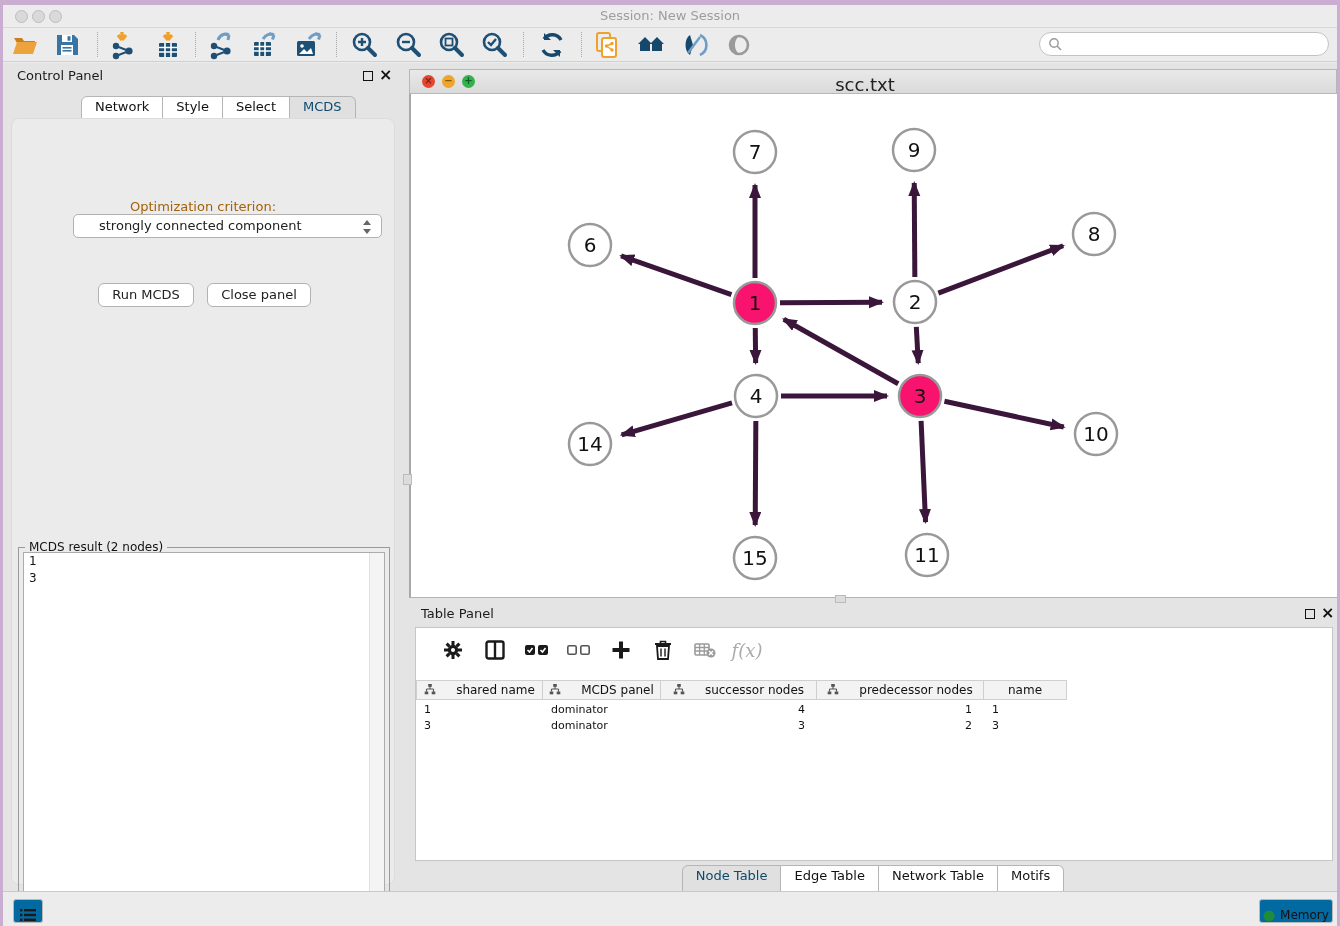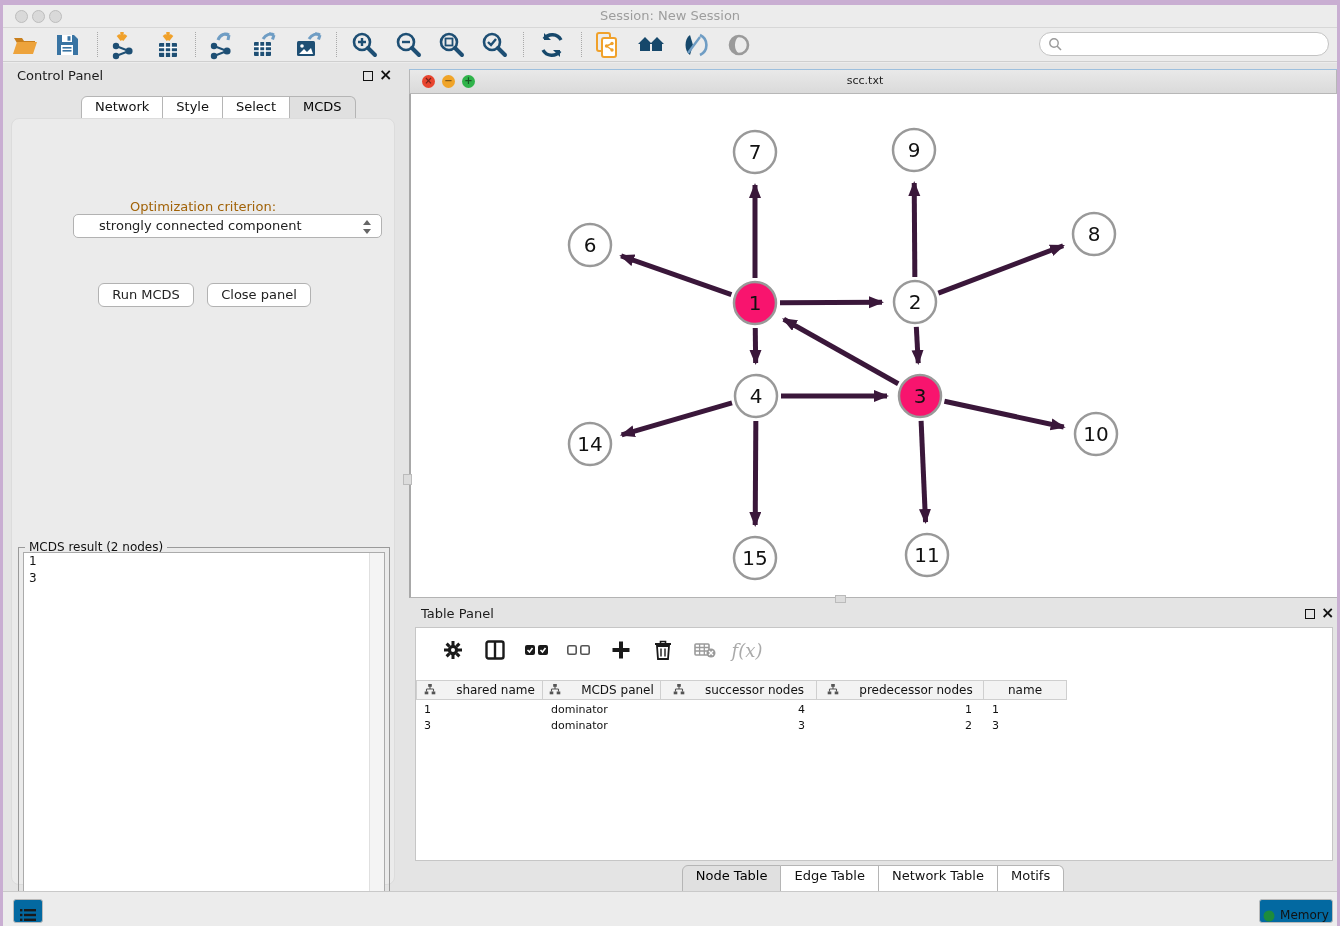--- a/index.html
+++ b/index.html
@@ -25,38 +25,38 @@
   
   .cp { position:absolute; left:0; top:0; width:402px; height:828px; }
   .panel-head { position:absolute; left:0; top:0; width:100%; height:26px; }
   .panel-head .ttl { position:absolute; left:14px; top:5px; font-size:13px; color:#1c1c1c; }
   .icon-float { position:absolute; top:8px; width:10px; height:10px; border:1.6px solid #111; }
   .icon-close { position:absolute; top:2px; font-size:16px; font-weight:700; color:#111; line-height:20px; }
   .seg-tabs { position:absolute; display:flex; height:33px; }
   .seg { border:1px solid #b5b5b5; border-left:none; background:#fff; padding:0 13px; font-size:13px; line-height:20px; color:#111; white-space:nowrap; }
   .seg:first-child { border-left:1px solid #b5b5b5; border-radius:6px 0 0 6px; }
   .seg:last-child { border-radius:0 6px 6px 0; }
-  .seg.sel { background:#e0e0e0; color:#000000; }
+  .seg.sel { background:#e0e0e0; color:#0c4a6e; }
   .cp-body { position:absolute; left:8px; top:55px; width:384px; height:767px; background:#ebebeb; border:1px solid #dcdcdc; border-radius:8px; }
   .opt-label { position:absolute; left:0; width:100%; top:80px; text-align:center; font-size:13px; color:#a16207; }
   .cp-select { position:absolute; left:37px; top:95px; width:309px; height:24px; background:#fff; border:1px solid #b2b2b2; border-radius:5px; line-height:22px; padding-left:25px; font-size:13px;margin-left:24px; }
   .chevrons { position:absolute; right:9px; top:4px; width:10px; height:16px; }
   .chevrons:before, .chevrons:after { content:""; position:absolute; left:1px; border-left:4px solid transparent; border-right:4px solid transparent; }
   .chevrons:before { top:1px; border-bottom:5px solid #666; }
   .chevrons:after { bottom:1px; border-top:5px solid #666; }
   .cp-btn { position:absolute; top:128px; height:24px; background:#fff; border:1px solid #b2b2b2; border-radius:6px; font-size:13px; text-align:center; line-height:22px;margin-top:36px; }
   .groupbox { position:absolute; left:6px; top:428px; width:372px; height:380px; border:1px solid #9a9a9a; }
   .groupbox .legend { position:absolute; left:6px; top:-8px; background:#ebebeb; padding:0 4px; font-size:12px; color:#111; }
   .result-area { position:absolute; left:4px; top:4px; right:4px; bottom:4px; background:#fff; border:1px solid #ababab; }
   .result-line { font-size:12px; padding-left:5px; line-height:17px; color:#111; }
   .vscroll { position:absolute; right:0; top:0; bottom:0; width:15px; background:#f4f4f4; border-left:1px solid #e0e0e0; }
   
   .netwin { position:absolute; left:406px; top:6px; width:928px; height:528px; border-top:1px solid #9dbfdd; }
   .net-titlebar { position:absolute; left:0; top:0; width:100%; height:24px; background:linear-gradient(#e9e9e9,#dadada); border:1px solid #b7b7b7; border-top:none; }
-  .net-title { position:absolute; left:0; right:16px; top:4px; text-align:center; font-size:11px; color:#222; }
+  .net-title { position:absolute; left:0; right:16px; top:4px; text-align:center; font-size:18px; color:#222; }
   .mac-dot { position:absolute; top:5px; width:13px; height:13px; border-radius:50%; text-align:center; line-height:12px; font-size:10px; font-weight:700; color:rgba(0,0,0,0.5); }
   .net-canvas { position:absolute; left:0; top:24px; width:928px; height:504px; background:#fff; border-left:2px solid #a8a8a8; border-bottom:1px solid #b3b3b3; }
   .split-dot { position:absolute; background:#dcdcdc; border:1px solid #bbb; }
   
   .tp { position:absolute; left:406px; top:538px; width:928px; height:290px; }
   .tp-body { position:absolute; left:6px; top:26px; width:918px; height:234px; background:#fff; border:1px solid #c6c6c6; }
   .tp-toolbar { position:absolute; left:0; top:0; width:100%; height:44px; display:flex; align-items:center; gap:16px; padding-left:24px; }
   .tp-tbtn { display:flex; align-items:center; justify-content:center; width:26px; height:26px; }
   .fx { font-family:"DejaVu Serif","Liberation Serif",serif; font-style:italic; font-size:18px; color:#aaa; }
   .thead { position:absolute; left:0; top:52px; height:20px; display:flex; }

